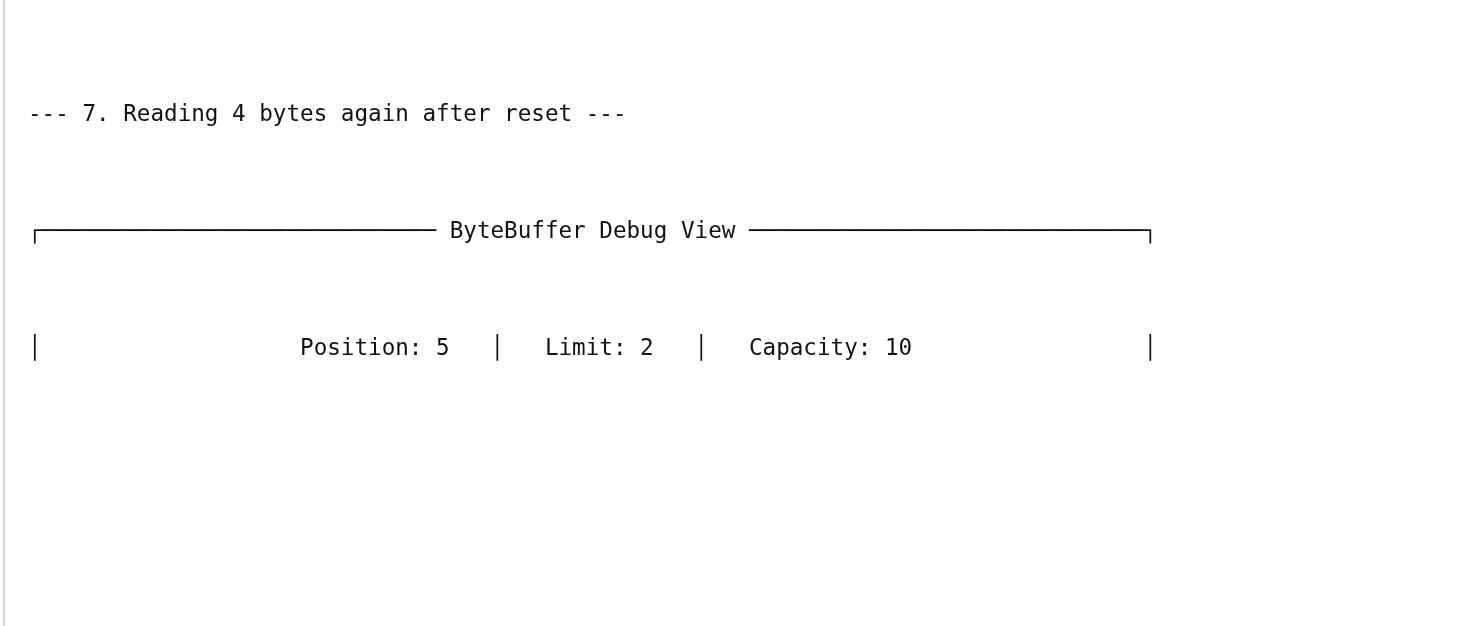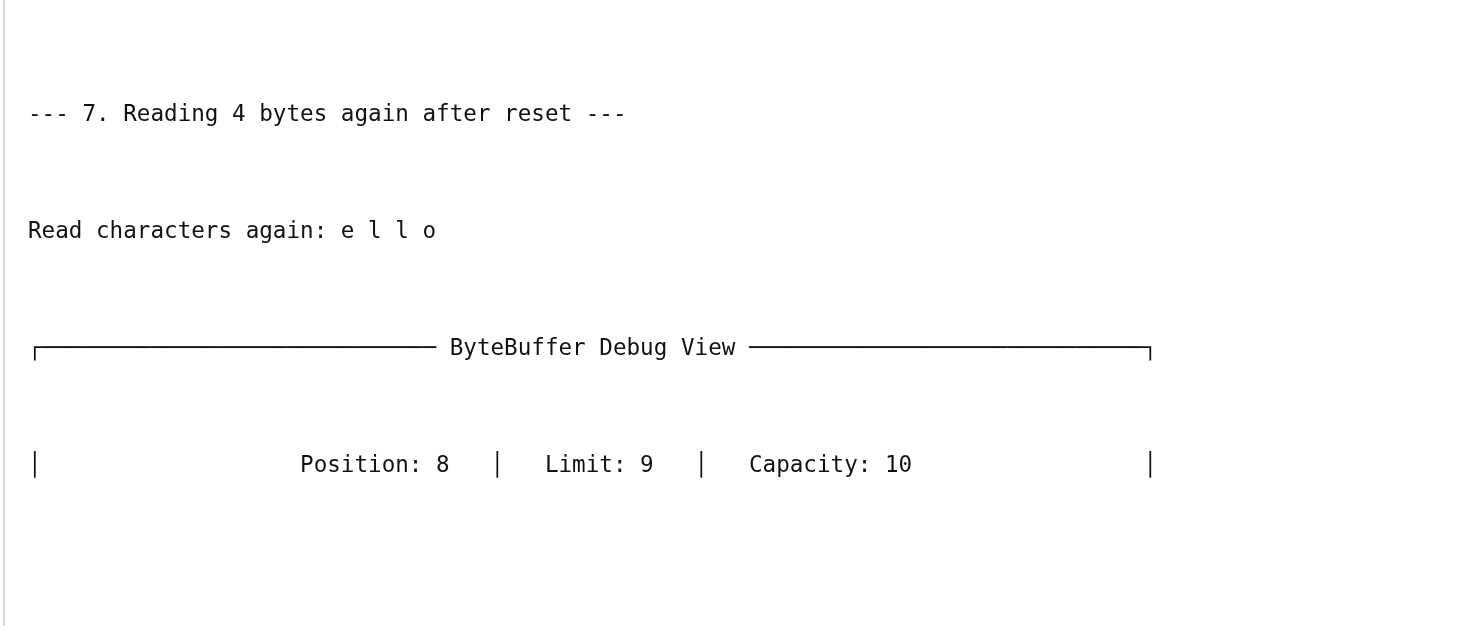--- a/index.html
+++ b/index.html
@@ -36,23 +36,22 @@
     min-height: 39px;
   }
 </style>
 </head>
 <body>
 
 <div class="viewport">
   <div class="panel-edge"></div>
   <div class="console">
     <div class="line">--- 7. Reading 4 bytes again after reset ---</div>
-    <div class="line">Read characters again: e l l o</div>
     <div class="line">┌───────────────────────────── ByteBuffer Debug View ─────────────────────────────┐</div>
-    <div class="line">│                   Position: 8   │   Limit: 9   │   Capacity: 10                 │</div>
+    <div class="line">│                   Position: 5   │   Limit: 2   │   Capacity: 10                 │</div>
     
     
     
     
     
     
     
     
     
     

